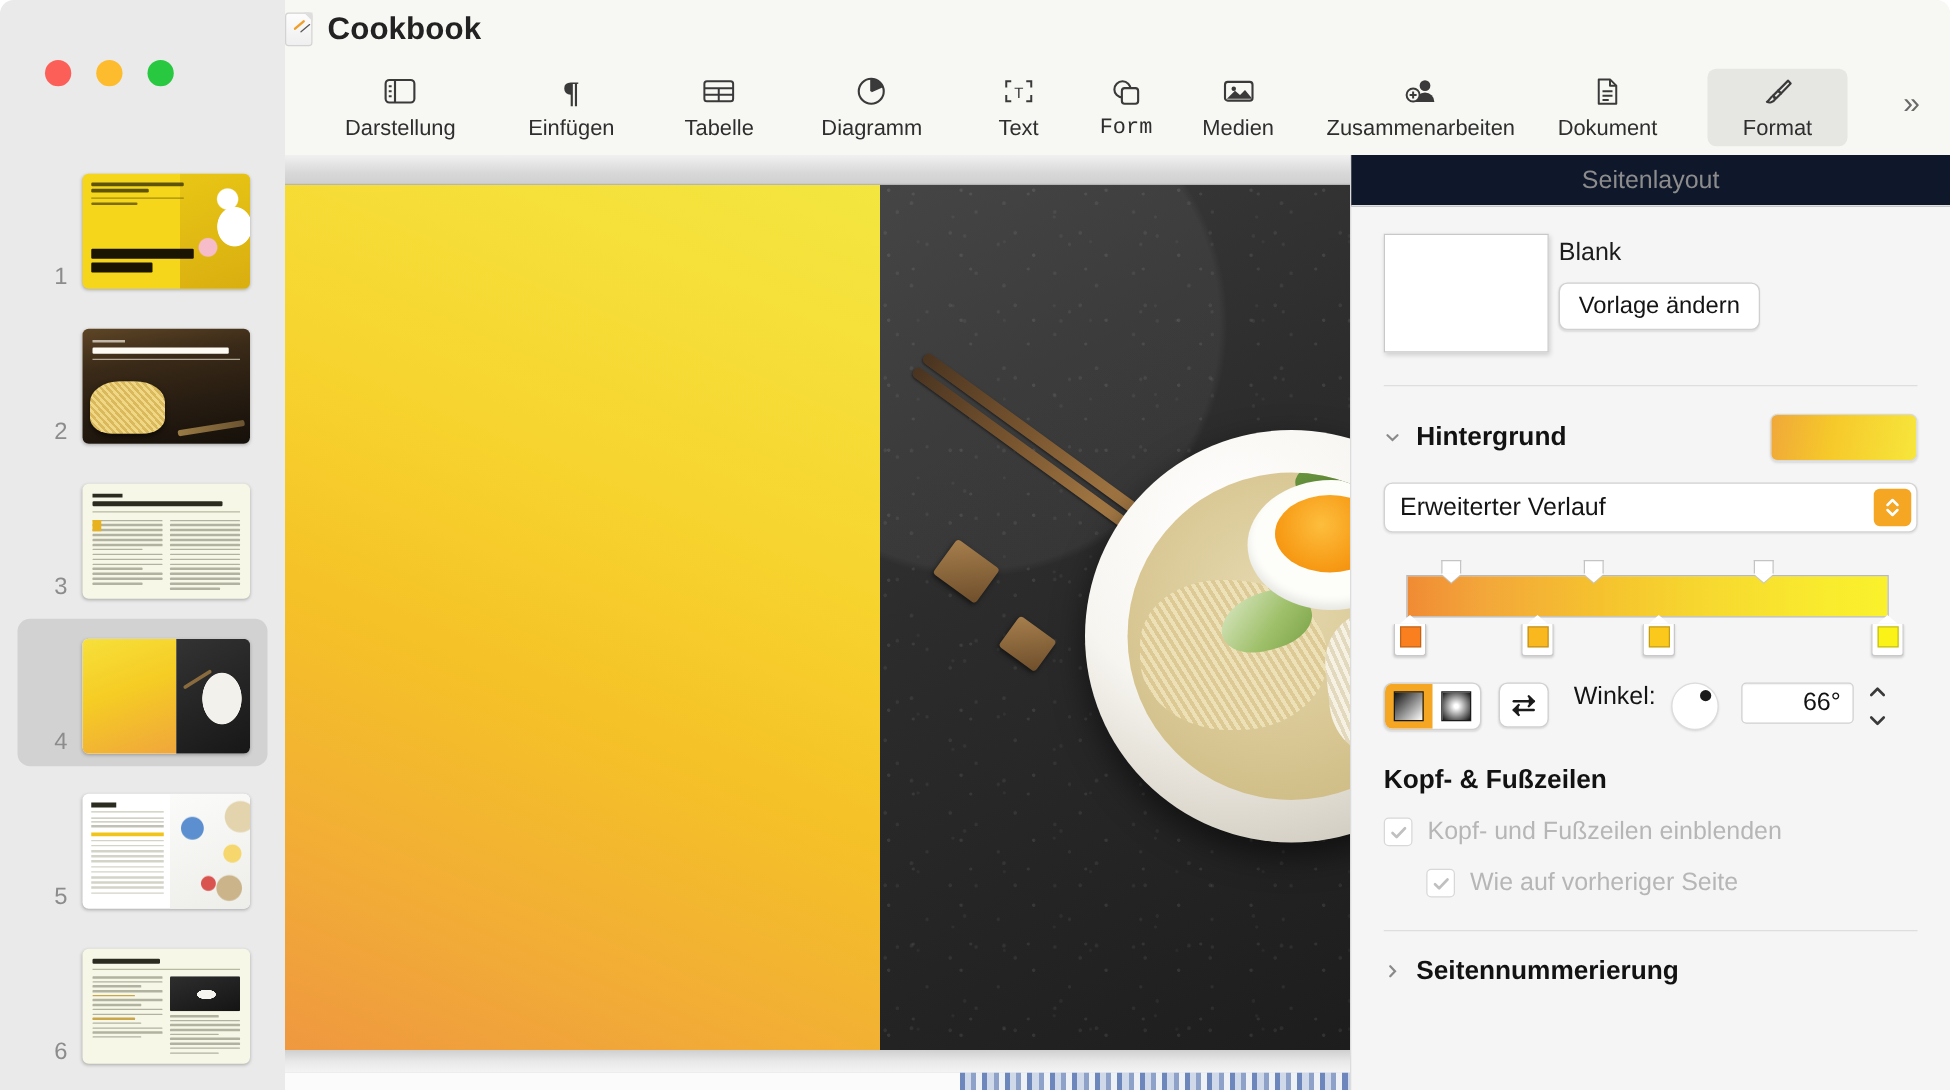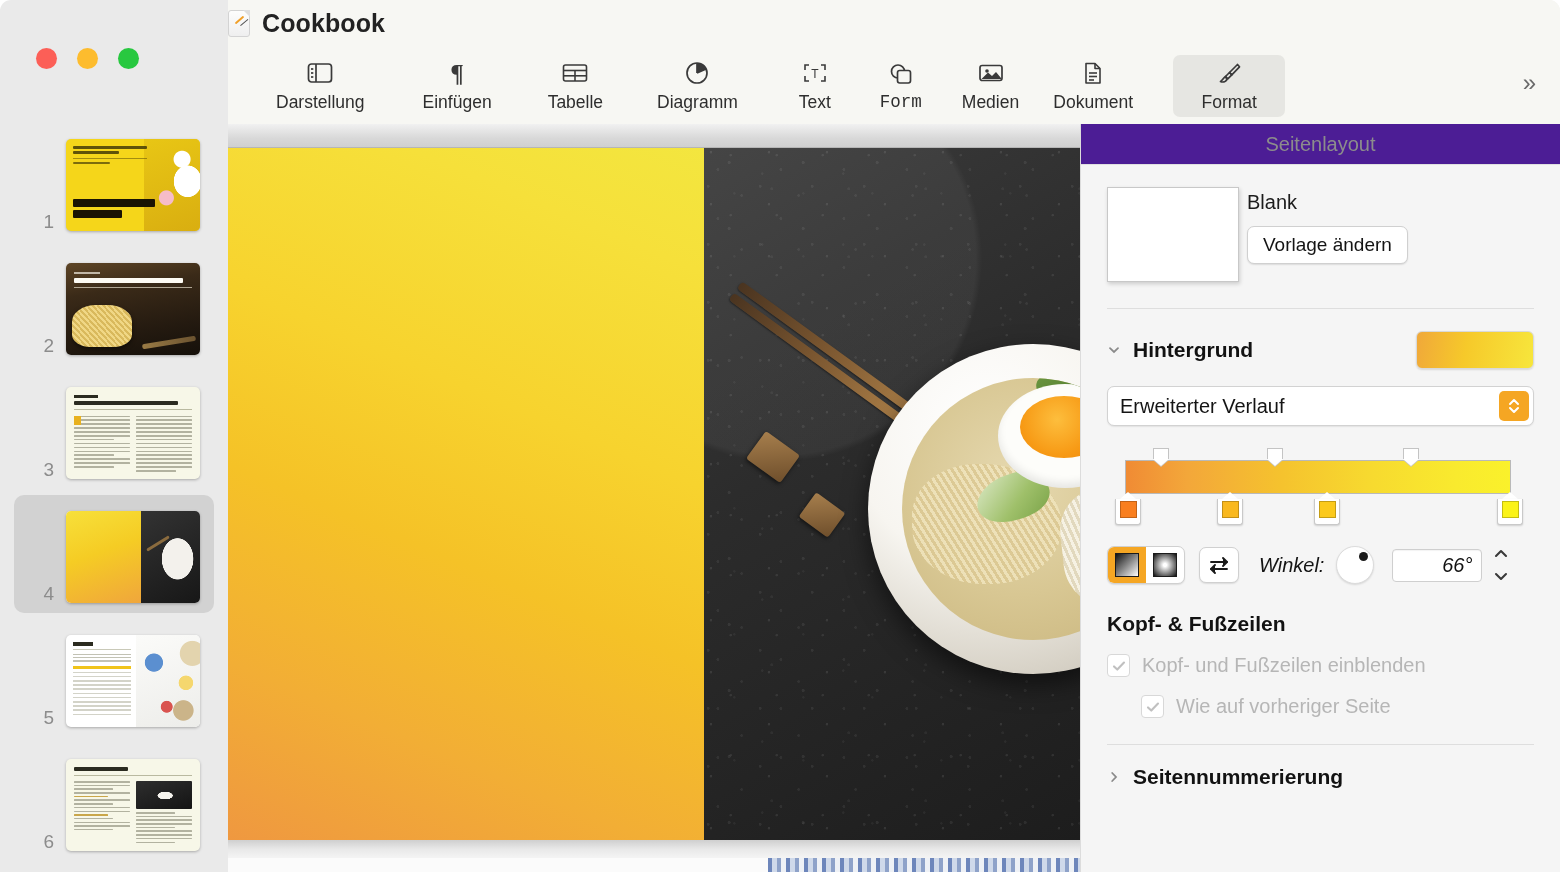--- a/index.html
+++ b/index.html
@@ -395,21 +395,21 @@
   .inspector {
     position:absolute; right:0; top:124px;
     width:480px; height:748px;
     background:#f5f5f5;
     border-left:1px solid #dcdcdc;
   }
   .insp-header {
     height:41px; display:flex; align-items:center; justify-content:center;
     font-size:20px; color:#8c8c8c;
     border-bottom:1px solid #e0e0e0;
-    background:#4c1d95;
+    background:#0f172a;
   }
   .insp-body { padding: 0 26px; }
 
   .tmpl-row { display:flex; gap:8px; padding-top:22px; }
   .tmpl-thumb {
     width:132px; height:95px; background:#fff;
     border:1px solid #c8c8c8;
     box-shadow: 1px 2px 4px rgba(0,0,0,.17);
   }
   .tmpl-right { padding-top:4px; }
@@ -490,21 +490,21 @@
     border:1px solid #c9c9c9; border-top:none; border-radius:0 0 3px 3px;
     box-shadow: 0 1px 2px rgba(0,0,0,.16);
     position:relative;
   }
   .stop-bot i b {
     position:absolute; left:4px; top:2px; width:17px; height:17px;
     display:block; border:1px solid rgba(0,0,0,.22);
   }
 
   .grad-controls {
-    display:flex; align-items:center; gap:0; margin-top:26px;font-style:italic;
+    display:flex; align-items:flex-start; gap:0; margin-top:26px;
   }
   .seg {
     display:flex; border:1px solid #d0d0d0; border-radius:7px; overflow:hidden;
     background:#fff; box-shadow:0 1px 1.5px rgba(0,0,0,.1);
   }
   .seg > div {
     width:38px; height:36px; display:flex; align-items:center; justify-content:center;
   }
   .seg > div.on { background:#f5a623; }
   .sw-linear {
@@ -808,20 +808,32 @@
           <span class="tb-icon">
             <svg width="26" height="22" viewBox="0 0 26 22" fill="none" stroke="#3a3a3a" stroke-width="1.7">
               <rect x="2" y="3.5" width="22" height="15" rx="2.2"></rect>
               <circle cx="9" cy="9" r="1.8" fill="#3a3a3a" stroke="none"></circle>
               <path d="M3.5 17 L10 10.5 L14 14 L18 10 L23 16 L23 17 Z" fill="#3a3a3a" stroke="none"></path>
             </svg>
           </span>
           <span class="tb-label">Medien</span>
         </div>
 
+        <div class="tb-item i-zusammen">
+          <span class="tb-icon">
+            <svg width="28" height="24" viewBox="0 0 28 24" fill="none" stroke="#3a3a3a" stroke-width="1.6">
+              <circle cx="17" cy="7.5" r="4.3" fill="#3a3a3a" stroke="none"></circle>
+              <path d="M9.5 20.5 A7.5 7.5 0 0 1 24.5 20.5 Z" fill="#3a3a3a" stroke="none"></path>
+              <circle cx="7.5" cy="15" r="5.2" fill="#f7f7f3"></circle>
+              <line x1="4.7" y1="15" x2="10.3" y2="15"></line>
+              <line x1="7.5" y1="12.2" x2="7.5" y2="17.8"></line>
+            </svg>
+          </span>
+          <span class="tb-label">Zusammenarbeiten</span>
+        </div>
 
         <div class="tb-item i-dokument">
           <span class="tb-icon">
             <svg width="22" height="25" viewBox="0 0 22 25" fill="none" stroke="#3a3a3a" stroke-width="1.6" stroke-linejoin="round">
               <path d="M4 2.5 H13 L18 7.5 V22 H4 Z"></path>
               <path d="M13 2.5 V7.5 H18"></path>
               <line x1="7" y1="12" x2="15" y2="12"></line>
               <line x1="7" y1="15.5" x2="15" y2="15.5"></line>
               <line x1="7" y1="19" x2="12" y2="19"></line>
             </svg>

